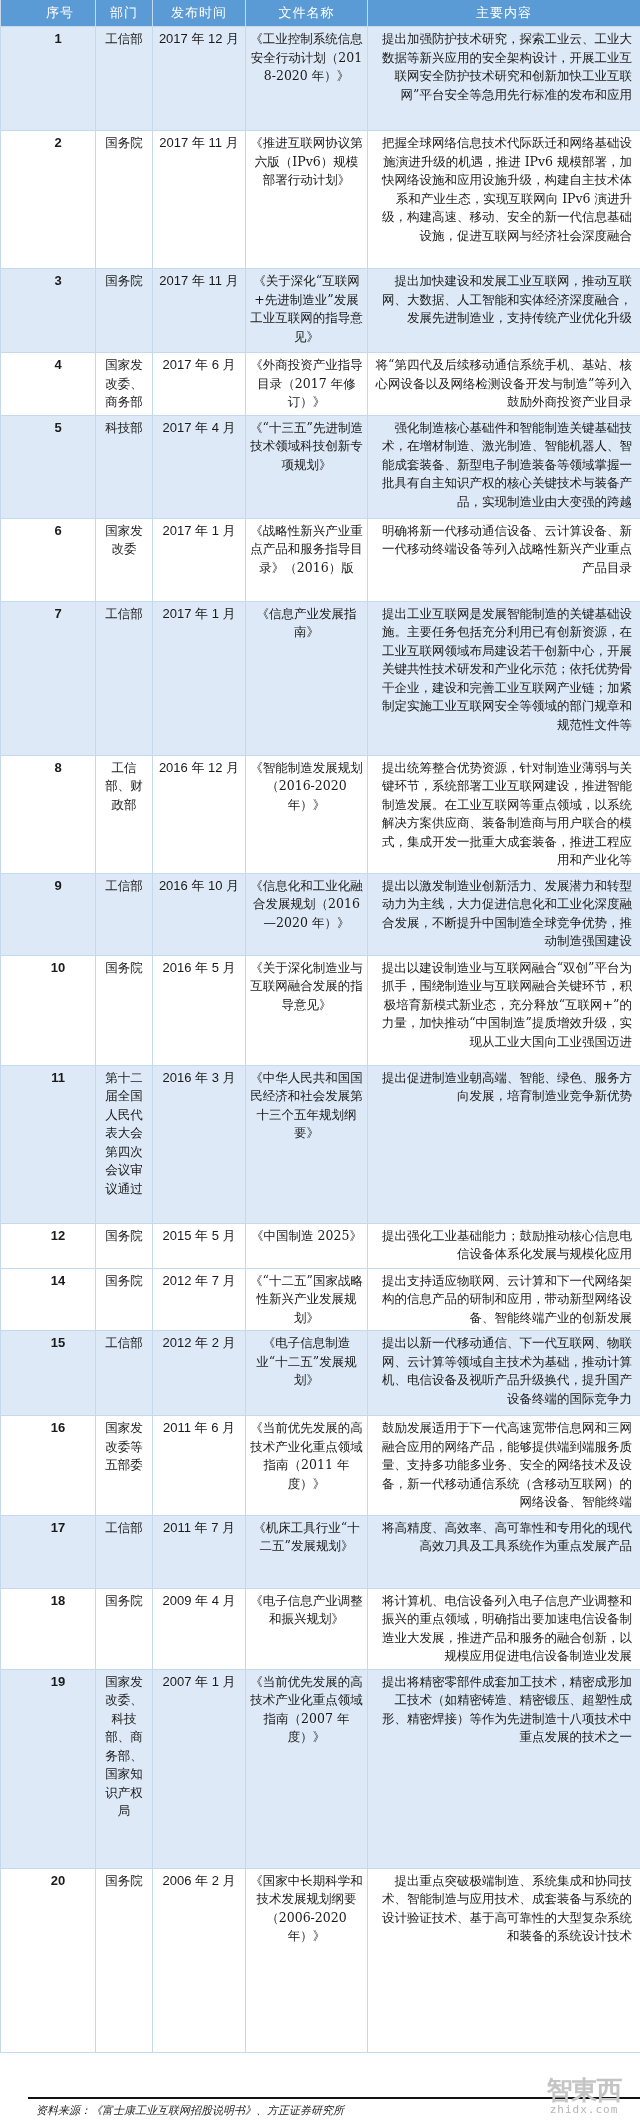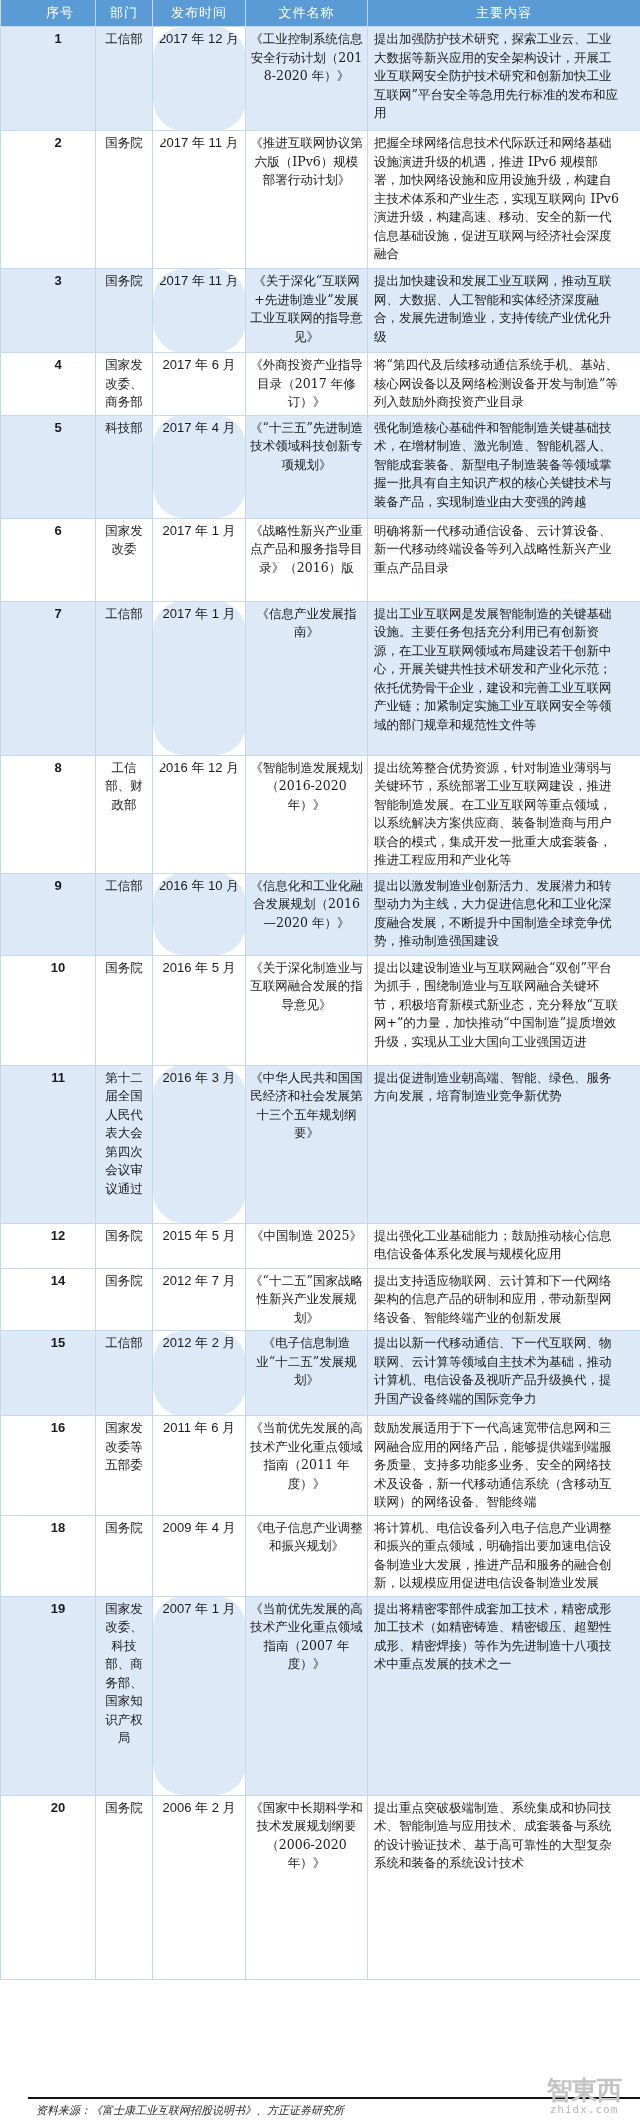--- a/index.html
+++ b/index.html
@@ -8,22 +8,22 @@
   .tbl { position: absolute; left: 0; top: 0; width: 640px; border-collapse: collapse; table-layout: fixed; }
   .tbl th { background: #5b9bd5; color: #ffffff; font-weight: normal; font-size: 13px;
             height: 26px; padding: 0; text-align: center; border-right: 1px solid #c5d9ee;
             border-bottom: 1px solid #c5d9ee; letter-spacing: 1px; }
   .tbl td { font-size: 12.5px; line-height: 18.5px; vertical-align: top; text-align: center;
             padding: 3px 4px; border-right: 1px solid #c5d9ee; border-bottom: 1px solid #c5d9ee;
             word-break: break-all; overflow: hidden; }
   .tbl tr.odd td { background: #dde9f6; }
   .tbl tr.even td { background: #ffffff; }
   .tbl td.num { font-family: "Liberation Sans", "DejaVu Sans", sans-serif; font-weight: bold; font-size: 13px; }
-  .tbl td.date { font-family: "Liberation Sans", "DejaVu Sans", sans-serif; font-size: 13px; white-space: nowrap; padding-left: 2px; padding-right: 2px; border-radius: 31px; }
-  .tbl td.content { text-align: left; padding-left: 6px; padding-right: 20px; }
+  .tbl td.date { font-family: "Liberation Sans", "DejaVu Sans", sans-serif; font-size: 13px; white-space: nowrap; padding-left: 2px; padding-right: 2px; }
+  .tbl td.content { text-align: right; padding-left: 6px; padding-right: 8px; }
   .tbl td:first-child, .tbl th:first-child { border-left: 1px solid #c5d9ee; padding-left: 24px; }
   .rule { position: absolute; left: 28px; top: 2097px; width: 612px; height: 2px; background: #111111; }
   .source { position: absolute; left: 36px; top: 2103px; font-size: 11px; font-style: italic; color: #222222; }
   .wm { position: absolute; left: 538px; top: 2076px; width: 92px; height: 48px; color: #b5b5b5; text-align: center; }
   .wm .wm-cn { font-size: 26px; line-height: 28px; font-weight: bold; letter-spacing: -1px;
                font-family: "DejaVu Sans", sans-serif; color: #c4c4c4; }
   .wm .wm-url { font-size: 11px; line-height: 12px; font-family: "DejaVu Sans Mono", monospace; letter-spacing: 1px; }
 </style>
 </head>
 <body>
@@ -144,20 +144,27 @@
       <td>《电子信息制造业“十二五”发展规划》</td>
       <td class="content">提出以新一代移动通信、下一代互联网、物联网、云计算等领域自主技术为基础，推动计算机、电信设备及视听产品升级换代，提升国产设备终端的国际竞争力</td>
     </tr>
     <tr class="even" style="height:87px">
       <td class="num">16</td>
       <td>国家发改委等五部委</td>
       <td class="date">2011 年 6 月</td>
       <td>《当前优先发展的高技术产业化重点领域指南（2011 年度）》</td>
       <td class="content">鼓励发展适用于下一代高速宽带信息网和三网融合应用的网络产品，能够提供端到端服务质量、支持多功能多业务、安全的网络技术及设备，新一代移动通信系统（含移动互联网）的网络设备、智能终端</td>
     </tr>
+    <tr class="odd" style="height:73px">
+      <td class="num">17</td>
+      <td>工信部</td>
+      <td class="date">2011 年 7 月</td>
+      <td>《机床工具行业“十二五”发展规划》</td>
+      <td class="content">将高精度、高效率、高可靠性和专用化的现代高效刀具及工具系统作为重点发展产品</td>
+    </tr>
     <tr class="even" style="height:63px">
       <td class="num">18</td>
       <td>国务院</td>
       <td class="date">2009 年 4 月</td>
       <td>《电子信息产业调整和振兴规划》</td>
       <td class="content">将计算机、电信设备列入电子信息产业调整和振兴的重点领域，明确指出要加速电信设备制造业大发展，推进产品和服务的融合创新，以规模应用促进电信设备制造业发展</td>
     </tr>
     <tr class="odd" style="height:199px">
       <td class="num">19</td>
       <td>国家发改委、科技部、商务部、国家知识产权局</td>

